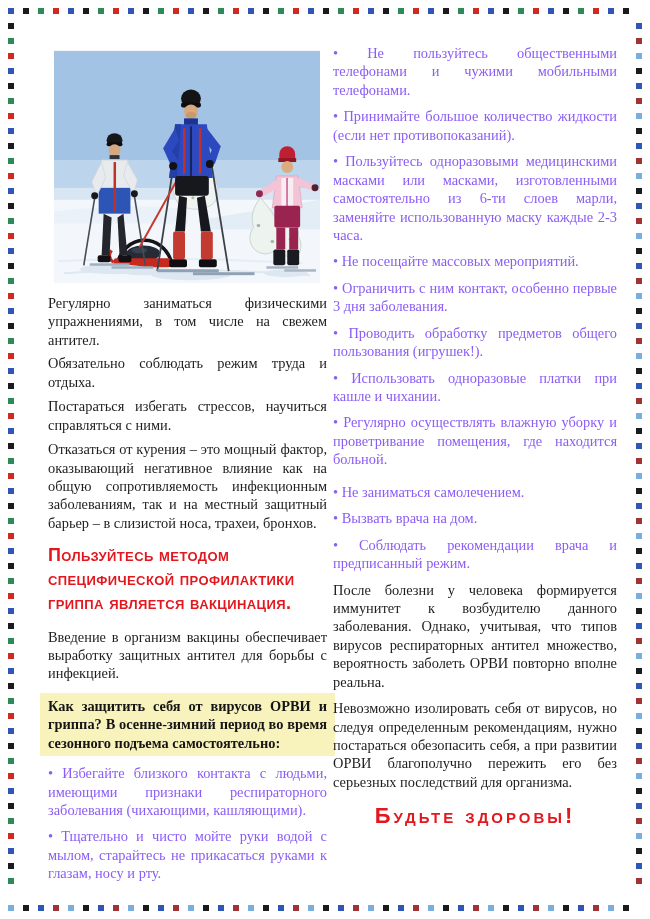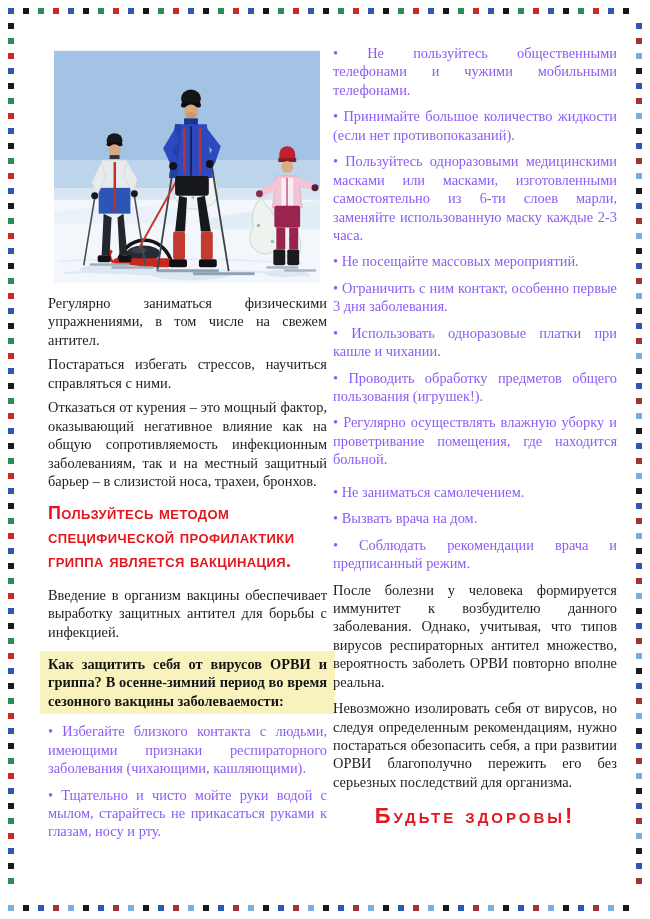--- a/index.html
+++ b/index.html
@@ -356,47 +356,48 @@
         <rect x="224" y="178" width="9" height="22" fill="#9a2450"></rect>
         <rect x="237" y="178" width="9" height="22" fill="#9a2450"></rect>
         <rect x="221" y="200" width="12" height="16" rx="2" fill="#1a1b20"></rect>
         <rect x="235" y="200" width="12" height="16" rx="2" fill="#1a1b20"></rect>
         <rect x="214" y="217" width="32" height="2.5" fill="#a8b6c4"></rect>
         <rect x="232" y="220" width="32" height="2.5" fill="#a8b6c4"></rect>
       </g>
     </svg>
 
     <p class="body">Регулярно заниматься физическими упражнениями, в том числе на свежем антител.</p>
+    <p class="body">Обязательно соблюдать режим труда и отдыха.</p>
     <p class="body mt6">Постараться избегать стрессов, научиться справляться с ними.</p>
     <p class="body mt6">Отказаться от курения – это мощный фактор, оказывающий негативное влияние как на общую сопротивляемость инфекционным заболеваниям, так и на местный защитный барьер – в слизистой носа, трахеи, бронхов.</p>
 
     <div class="vaccine-heading">
       <div>Пользуйтесь методом</div>
       <div>специфической профилактики</div>
       <div>гриппа является вакцинация.</div>
     </div>
 
     <p class="body">Введение в организм вакцины обеспечивает выработку защитных антител для борьбы с инфекцией.</p>
 
-    <div class="highlight hl-bold">Как защитить себя от вирусов ОРВИ и гриппа? В осенне-зимний период во время сезонного вакцины заболеваемости:</div>
+    <div class="highlight hl-bold">Как защитить себя от вирусов ОРВИ и гриппа? В осенне-зимний период во время сезонного подъема самостоятельно:</div>
 
     <p class="body blue mt16">• Избегайте близкого контакта с людьми, имеющими признаки респираторного заболевания (чихающими, кашляющими).</p>
     <p class="body blue mt16">• Тщательно и чисто мойте руки водой с мылом, старайтесь не прикасаться руками к глазам, носу и рту.</p>
   </div>
 
   <div class="col col-right">
     <p class="body blue">• Не пользуйтесь общественными телефонами и чужими мобильными телефонами.</p>
     <p class="body blue">• Принимайте большое количество жидкости (если нет противопоказаний).</p>
     <p class="body blue">• Пользуйтесь одноразовыми медицинскими масками или масками, изготовленными самостоятельно из 6-ти слоев марли, заменяйте использованную маску каждые 2-3 часа.</p>
     <p class="body blue">• Не посещайте массовых мероприятий.</p>
 
 
     <p class="body blue">• Ограничить с ним контакт, особенно первые 3 дня заболевания.</p>
+    <p class="body blue">• Проводить обработку предметов общего пользования (игрушек!).</p>
     <p class="body blue">• Использовать одноразовые платки при кашле и чихании.</p>
-    <p class="body blue">• Проводить обработку предметов общего пользования (игрушек!).</p>
     <p class="body blue">• Регулярно осуществлять влажную уборку и проветривание помещения, где находится больной.</p>
     <p class="body blue mt14">• Не заниматься самолечением.</p>
     <p class="body blue">• Вызвать врача на дом.</p>
     <p class="body blue">• Соблюдать рекомендации врача и предписанный режим.</p>
 
     <p class="body">После болезни у человека формируется иммунитет к возбудителю данного заболевания. Однако, учитывая, что типов вирусов респираторных антител множество, вероятность заболеть ОРВИ повторно вполне реальна.</p>
     <p class="body">Невозможно изолировать себя от вирусов, но следуя определенным рекомендациям, нужно постараться обезопасить себя, а при развитии ОРВИ благополучно пережить его без серьезных последствий для организма.</p>
 
     <div class="closing">Будьте здоровы!</div>
 

